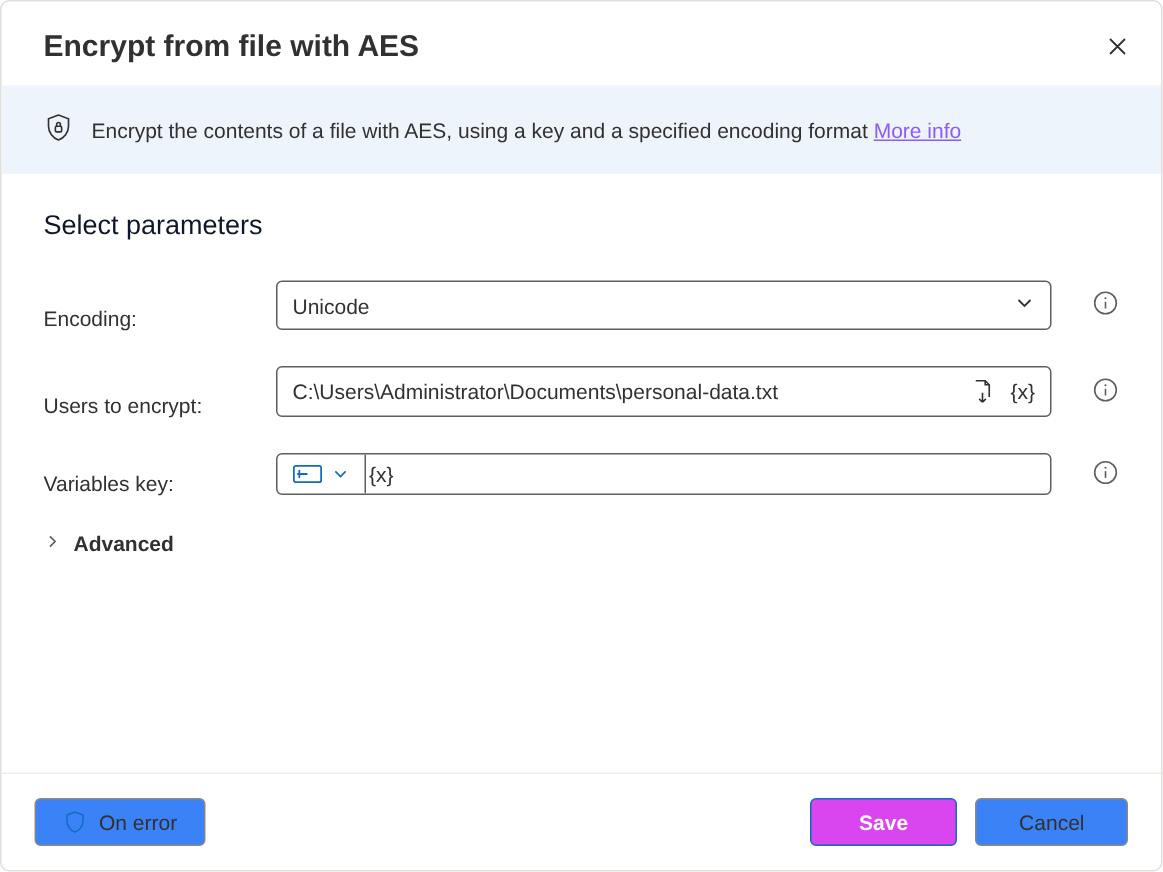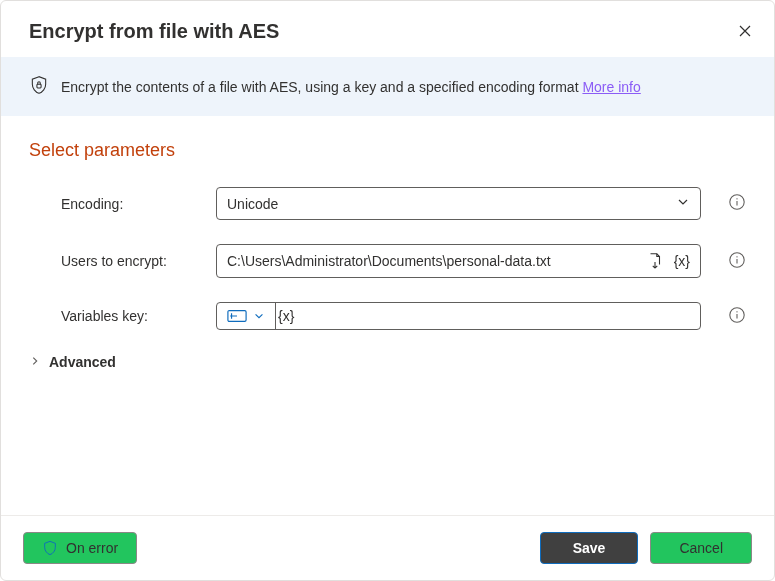--- a/index.html
+++ b/index.html
@@ -57,28 +57,27 @@
       text-decoration: underline;
       cursor: pointer;
     }
     .content {
       padding: 24px 28px 10px 28px;
       flex: 1;
     }
     .section-title {
       font-size: 18px;
       font-weight: 400;
-      color: #c2410c;
+      color: #0f172a;
       margin-bottom: 26px;
     }
     .param-row {
       display: flex;
-      align-items: center;
+      align-items: flex-end;
       margin-bottom: 24px;
-      margin-left: 32px;
     }
     .param-label {
       width: 155px;
       flex-shrink: 0;
       font-size: 14px;
       color: #323130;
     }
     .param-control {
       flex: 1;
       display: flex;
@@ -217,26 +216,26 @@
       display: inline-flex;
       align-items: center;
       gap: 8px;
       padding: 7px 18px;
       border-radius: 4px;
       font-size: 14px;
       font-family: inherit;
       cursor: pointer;
     }
     .btn-secondary {
-      background: #22c55e;
+      background: #3b82f6;
       border: 1px solid #8a8886;
       color: #323130;
     }
     .btn-primary {
-      background: #404040;
+      background: #d946ef;
       border: 1px solid #0f6cbd;
       color: #fff;
       font-weight: 600;
       padding: 7px 32px;
     }
     .footer-right {
       display: flex;
       gap: 12px;
     }
     .footer-right .btn-secondary {

